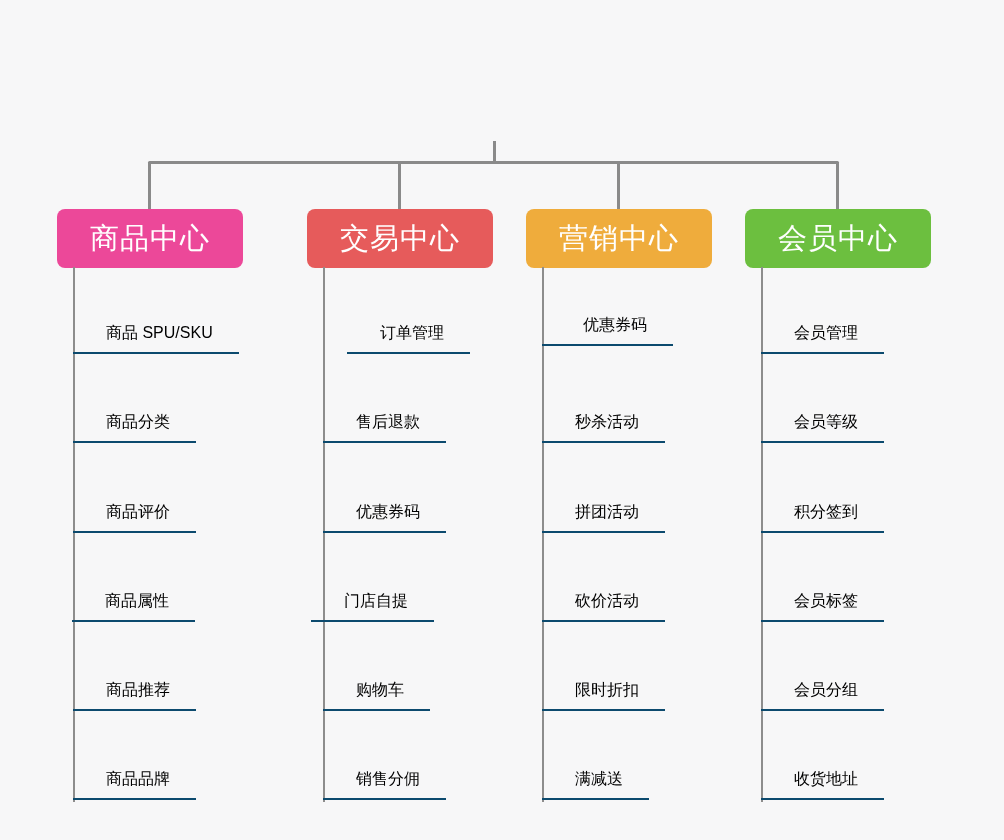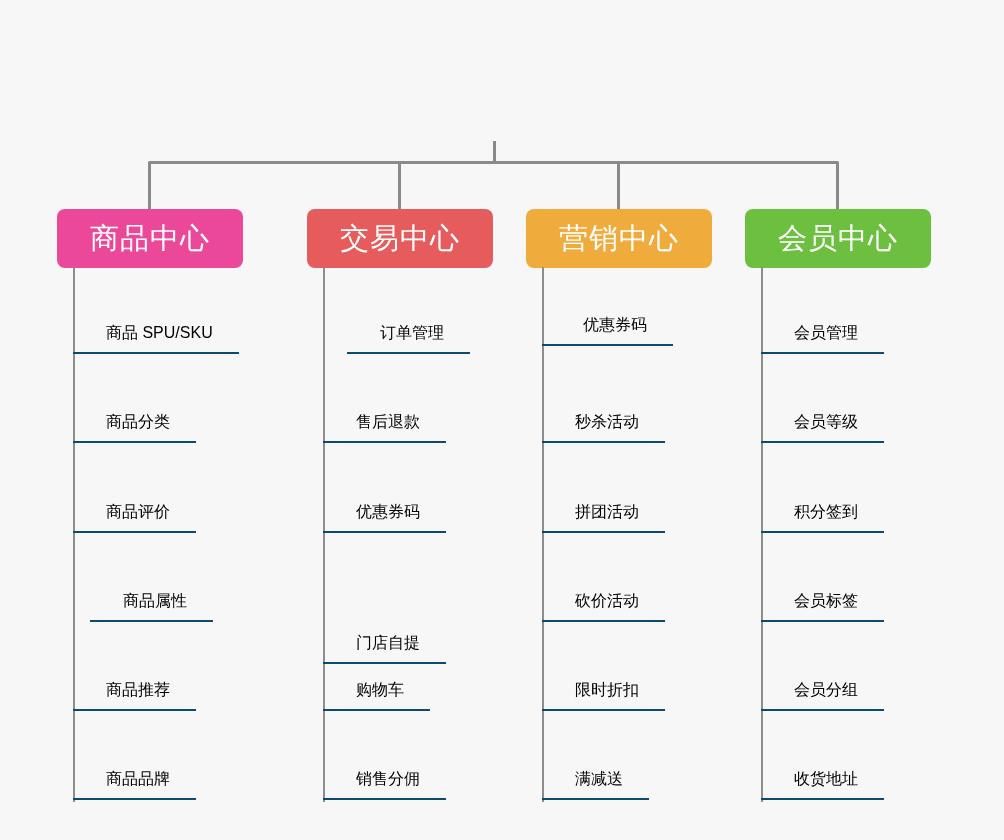--- a/index.html
+++ b/index.html
@@ -68,30 +68,30 @@
   <div class="line stem"></div>
   <div class="line trunk"></div>
 
   <div id="branches">
       <div class="line drop" style="left: 148px;"></div>
       <div class="branch-node" style="left: 57px; background: #ec4899;">商品中心</div>
       <div class="vline" style="left: 73px;"></div>
       <div class="leaf" style="left: 73px; top: 320px;">商品 SPU/SKU</div>
       <div class="leaf" style="left: 73px; top: 409px;">商品分类</div>
       <div class="leaf" style="left: 73px; top: 499px;">商品评价</div>
-      <div class="leaf" style="left: 90px; top: 588px;">商品属性</div>
+      <div class="leaf" style="left: 72px; top: 588px;">商品属性</div>
       <div class="leaf" style="left: 73px; top: 677px;">商品推荐</div>
       <div class="leaf" style="left: 73px; top: 766px;">商品品牌</div>
       <div class="line drop" style="left: 398px;"></div>
       <div class="branch-node" style="left: 307px; background: rgb(230, 91, 91);">交易中心</div>
       <div class="vline" style="left: 323px;"></div>
       <div class="leaf" style="left: 323px; top: 320px; margin-left: 24px;">订单管理</div>
       <div class="leaf" style="left: 323px; top: 409px;">售后退款</div>
       <div class="leaf" style="left: 323px; top: 499px;">优惠券码</div>
-      <div class="leaf" style="left: 323px; top: 588px; margin-top: 42px;">门店自提</div>
+      <div class="leaf" style="left: 311px; top: 588px;">门店自提</div>
       <div class="leaf" style="left: 323px; top: 677px;">购物车</div>
       <div class="leaf" style="left: 323px; top: 766px;">销售分佣</div>
       <div class="line drop" style="left: 617px;"></div>
       <div class="branch-node" style="left: 526px; background: rgb(239, 172, 60);">营销中心</div>
       <div class="vline" style="left: 542px;"></div>
       <div class="leaf" style="left: 542px; top: 312px; padding-left: 41px;">优惠券码</div>
       <div class="leaf" style="left: 542px; top: 409px;">秒杀活动</div>
       <div class="leaf" style="left: 542px; top: 499px;">拼团活动</div>
       <div class="leaf" style="left: 542px; top: 588px;">砍价活动</div>
       <div class="leaf" style="left: 542px; top: 677px;">限时折扣</div>

